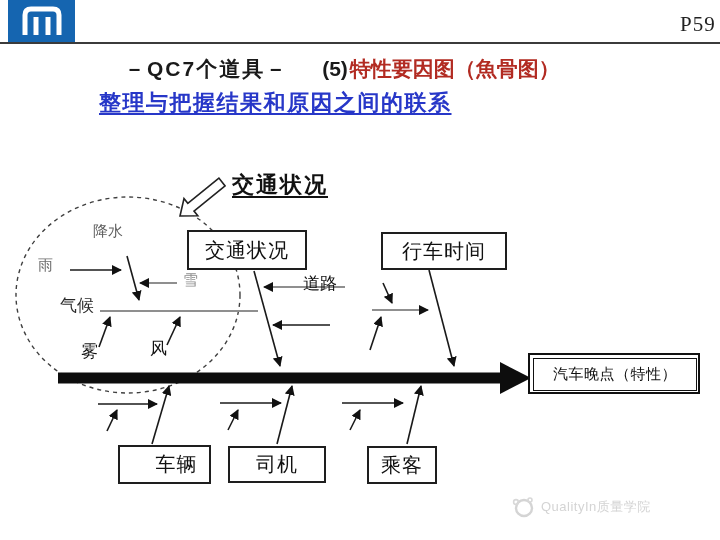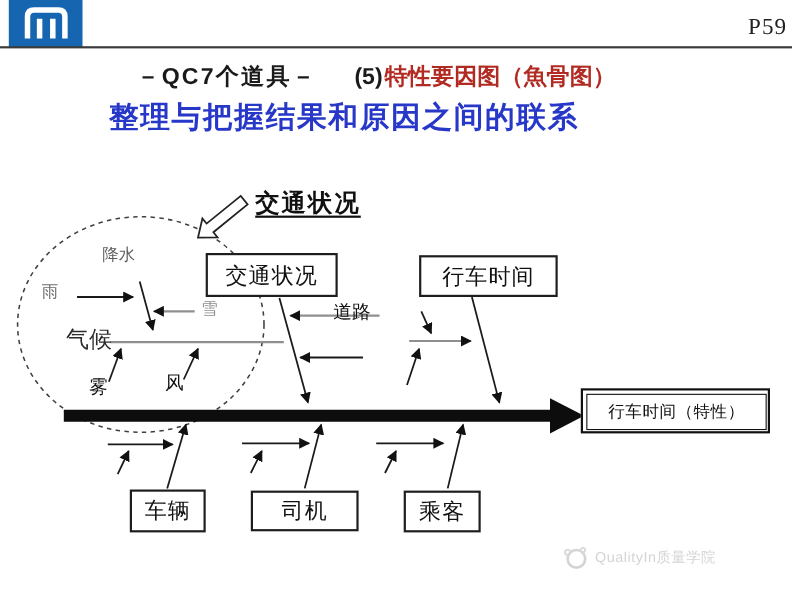--- a/index.html
+++ b/index.html
@@ -11,42 +11,42 @@
   
   .logo{position:absolute;left:8px;top:0;width:67px;height:43px;background:#1565b0;}
   .header-line{position:absolute;left:0;top:42px;width:720px;height:2px;background:#3b3b3b;}
   .page-num{position:absolute;left:653px;top:12px;font-family:"Liberation Serif","DejaVu Serif",serif;
     font-size:21px;color:#222;letter-spacing:1px;margin-left:27px;}
   
   .title-line{position:absolute;left:76px;top:55px;font-size:21px;font-weight:bold;color:#1a1a1a;white-space:nowrap;margin-left:48px;}
   .title-line .prefix{letter-spacing:2px;}
   .title-line .idx{margin-left:34px;}
   .title-line .hl{color:#b22b22;margin-left:2px;}
-  .subtitle{position:absolute;left:99px;top:88px;font-size:27px;font-weight:bold;color:#2737c8;
-    letter-spacing:1.5px;text-underline-offset:3px;white-space:nowrap;}
+  .subtitle{position:absolute;left:99px;top:88px;font-size:22px;font-weight:bold;color:#2737c8;
+    letter-spacing:1.5px;text-decoration:underline;text-underline-offset:3px;white-space:nowrap;}
   
   .diagram-svg{position:absolute;left:0;top:0;width:720px;height:540px;z-index:1;}
   
   .lbl{position:absolute;z-index:2;white-space:nowrap;color:#111;}
   .lbl-main{left:232px;top:170px;font-size:22px;font-weight:bold;letter-spacing:2px;
     text-decoration:underline;text-underline-offset:4px;}
   .lbl-jiangshui{left:93px;top:222px;font-size:15px;color:#5d5d5d;}
   .lbl-yu{left:38px;top:256px;font-size:15px;color:#6d6d6d;}
   .lbl-xue{left:183px;top:271px;font-size:15px;color:#8d8d8d;}
-  .lbl-qihou{left:60px;top:294px;font-size:21px;color:#2b2b2b;}
+  .lbl-qihou{left:60px;top:294px;font-size:17px;color:#2b2b2b;}
   .lbl-wu{left:81px;top:340px;font-size:17px;}
   .lbl-feng{left:150px;top:337px;font-size:17px;}
   .lbl-daolu{left:303px;top:272px;font-size:17px;}
   
   .cbox{position:absolute;z-index:2;background:#fff;border:2px solid #1e1e1e;
     display:flex;align-items:center;justify-content:center;
     font-size:20px;color:#111;letter-spacing:1px;}
   .box-traffic{left:187px;top:230px;width:116px;height:36px;}
   .box-time{left:381px;top:232px;width:122px;height:34px;}
-  .box-vehicle{left:118px;top:445px;width:65px;height:35px;}
+  .box-vehicle{left:118px;top:445px;width:65px;height:35px;padding-left:24px;}
   .box-driver{left:228px;top:446px;width:94px;height:33px;}
   .box-passenger{left:367px;top:446px;width:66px;height:34px;}
   
   .effect-outer{position:absolute;z-index:2;left:528px;top:353px;width:172px;height:41px;
     border:2.5px solid #111;background:#fff;padding:3px;box-sizing:border-box;}
   .effect-inner{width:100%;height:100%;border:1.5px solid #111;display:flex;
     align-items:center;justify-content:center;font-size:15px;color:#111;letter-spacing:0.5px;}
   
   .watermark{position:absolute;z-index:2;left:510px;top:494px;display:flex;align-items:center;
     color:#d4d4d4;font-size:13px;letter-spacing:0.5px;}
@@ -138,21 +138,21 @@
   <span class="lbl lbl-feng">风</span>
   <span class="lbl lbl-daolu">道路</span>
 
   <div class="cbox box-traffic">交通状况</div>
   <div class="cbox box-time">行车时间</div>
   <div class="cbox box-vehicle">车辆</div>
   <div class="cbox box-passenger">乘客</div>
   <div class="cbox box-driver">司机</div>
 
   <div class="effect-outer">
-    <div class="effect-inner">行车时间（特性）</div>
+    <div class="effect-inner">汽车晚点（特性）</div>
   </div>
 
   <div class="watermark">
     <svg class="wicon" width="26" height="26" viewBox="0 0 26 26">
       <circle cx="14" cy="14" r="8" fill="none" stroke="#d4d4d4" stroke-width="2.4"></circle>
       <circle cx="6" cy="8" r="2.4" fill="none" stroke="#d8d8d8" stroke-width="1.6"></circle>
       <circle cx="20" cy="6" r="2" fill="none" stroke="#d8d8d8" stroke-width="1.6"></circle>
     </svg>
     <span>QualityIn质量学院</span>
   </div>

